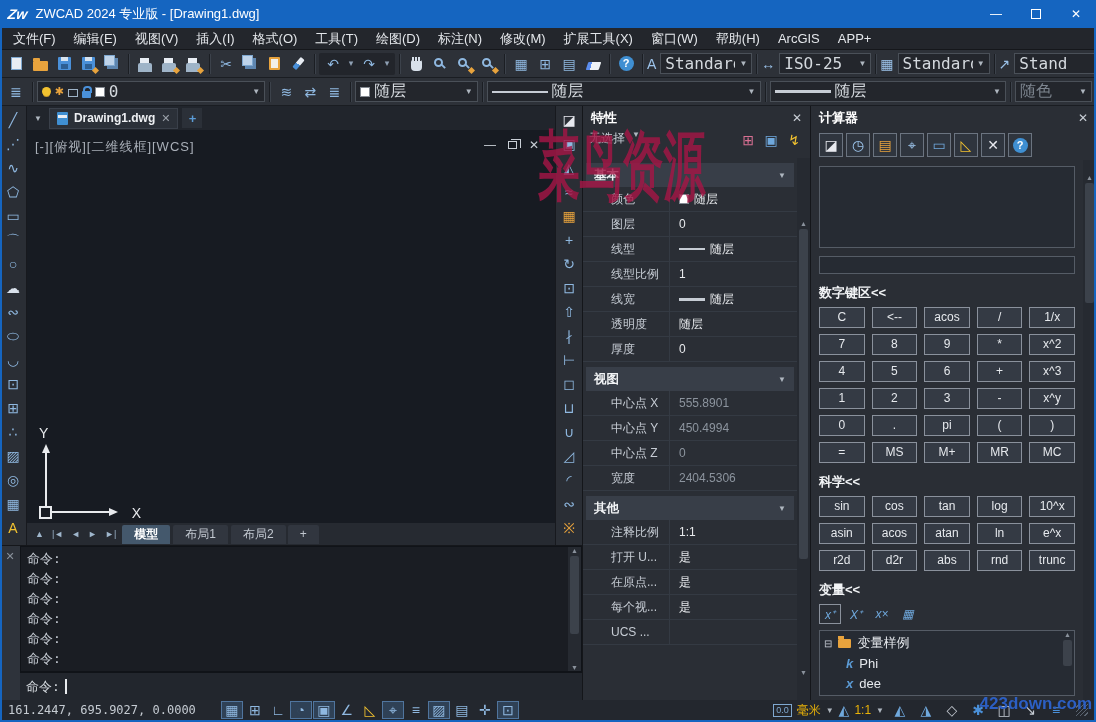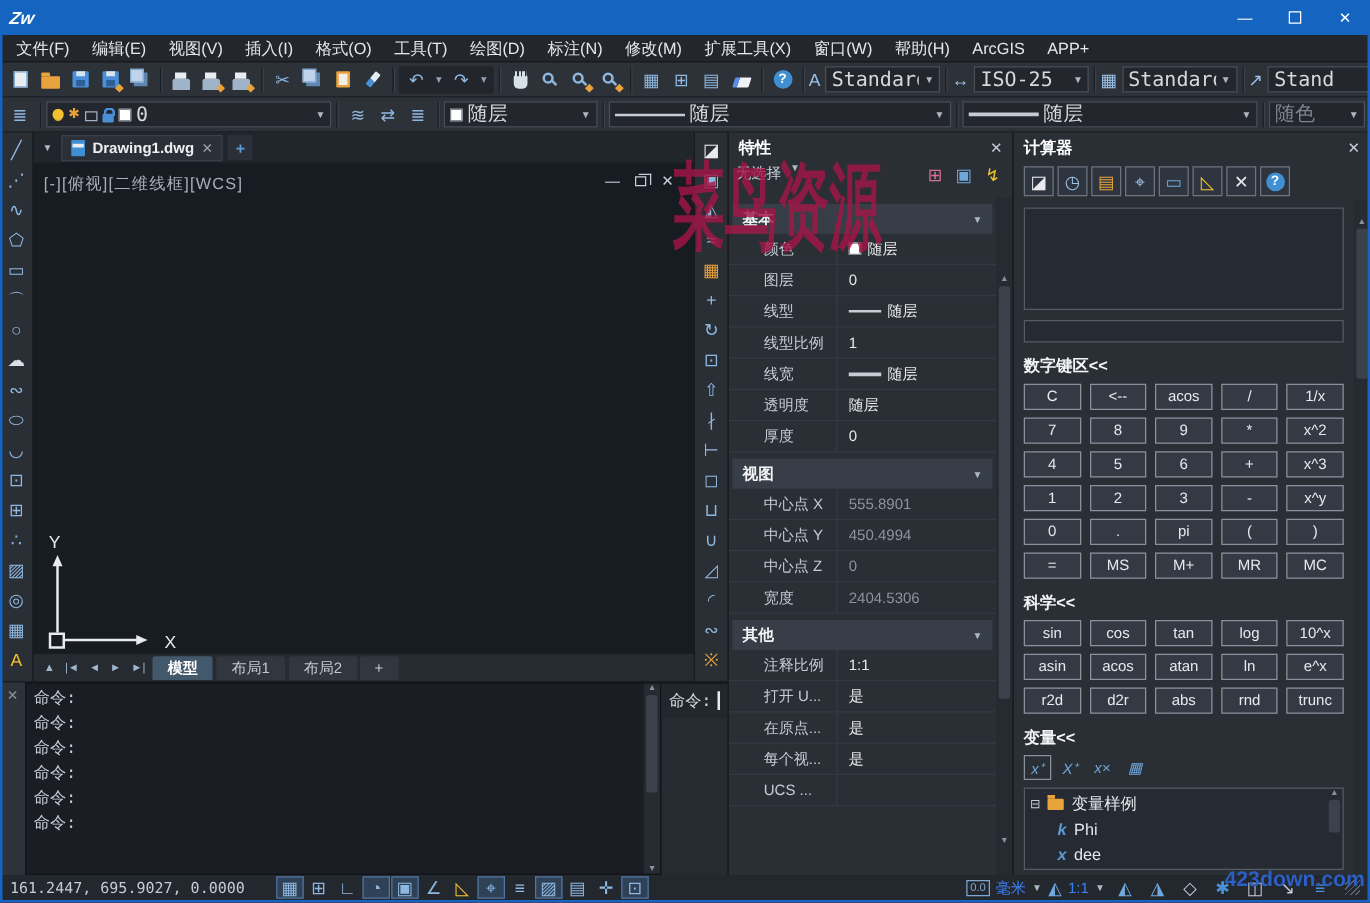--- a/index.html
+++ b/index.html
@@ -97,21 +97,21 @@
   .ucs-label.lx { right:8px; bottom:-2px; }
   
   #layout-bar { height:22px; background:#262A31; display:flex; align-items:center; padding-left:4px; gap:2px; }
   .nav-btn { font-size:9px; color:#9FB6CC; padding:0 4px; }
   .layout-tab { height:19px; padding:0 12px; background:#31363F; color:#C2C8D0; font-size:12px; display:flex; align-items:center; border-radius:2px 2px 0 0; }
   .layout-tab.active { background:#44586C; color:#FFFFFF; font-weight:bold; }
   
   #cmd { height:155px; display:flex; background:#262A31; border-top:1px solid #15171B; }
   #cmd-strip { width:20px; background:#2E333B; }
   .cmd-close { display:block; text-align:center; color:#8A929C; font-size:11px; padding-top:4px; }
-  #cmd-right { flex:1; display:flex; flex-direction:row; }
+  #cmd-right { flex:1; display:flex; flex-direction:column; }
   #cmd-hist-wrap { flex:1; display:flex; background:#1A1D23; border:1px solid #101318; }
   #cmd-history { flex:1; font-family:"DejaVu Sans Mono", monospace; font-size:13px; color:#C6CCD4; padding:2px 6px; }
   .cmd-line { line-height:20px; }
   .scrollcol { width:13px; background:#262A31; display:flex; flex-direction:column; align-items:center; font-size:7px; color:#8A929C; }
   .scroll-thumb { width:9px; background:#3C424B; border-radius:2px; margin:2px 0; }
   #cmd-input { height:28px; display:flex; align-items:center; padding:0 6px; font-family:"DejaVu Sans Mono", monospace; font-size:13px; color:#D4D9DE; background:#22262D; border-top:1px solid #101318; }
   .caret-bar { width:2px; height:15px; background:#E8EAED; margin-left:5px; }
   
   .panel { background:#2A2E35; border-left:1px solid #14161A; display:flex; flex-direction:column; }
   #props { width:228px; }
@@ -152,35 +152,36 @@
   .tree-folder { width:13px; height:9px; background:#E8A33D; position:relative; border-radius:1px; }
   .tree-folder::before { content:""; position:absolute; top:-3px; left:0; width:6px; height:3px; background:#E8A33D; }
   .tree-tag { color:#5B9BD5; font-style:italic; font-weight:bold; font-size:13px; }
   
   #statusbar { height:22px; background:#23272E; border-bottom:2px solid #ec4899; display:flex; align-items:center; padding:0 8px; gap:1px; }
   #coords { font-family:"DejaVu Sans Mono", monospace; font-size:12px; color:#C5CBD2; margin-right:24px; }
   .sb-btn { width:22px; height:18px; display:flex; align-items:center; justify-content:center; font-size:12px; color:#7FA8D0; border:1px solid transparent; }
   .sb-btn.active { background:#2F4156; border-color:#50759E; }
   .sb-right { margin-left:auto; display:flex; align-items:center; gap:5px; }
   .unit-badge { border:1px solid #7FA8D0; color:#7FA8D0; font-size:9px; padding:0 2px; line-height:11px; }
-  .sb-label { font-size:12px; color:#3b82f6; }
+  .sb-label { font-size:12px; color:#eab308; }
   .sb-caret { font-size:8px; color:#AEB6BF; }
   .grip { width:12px; height:12px; background:repeating-linear-gradient(135deg,transparent 0 2px,#5A6470 2px 3px); margin-left:4px; }
   
   #wm-red { position:absolute; left:538px; top:128px; font-size:76px; font-weight:bold; color:rgba(163,22,70,0.82);
     transform:scaleX(0.55); transform-origin:left top; white-space:nowrap; z-index:60; pointer-events:none; line-height:1; }
   #wm-blue { position:absolute; right:4px; bottom:8px; text-align:right; z-index:60; pointer-events:none; }
   #wm-blue .big { font-size:40px; font-weight:bold; font-style:italic; color:#2C5FC4; line-height:0.85; letter-spacing:2px; }
   #wm-blue .small { font-size:17px; font-weight:bold; color:#2C5FC4; }
 </style>
 </head>
 <body>
 
 <div id="titlebar">
   <span class="logo">Zw</span>
+  <span class="win-title">ZWCAD 2024 专业版 - [Drawing1.dwg]</span>
   <div class="win-ctrls">
     <span class="win-btn">—</span>
     <span class="win-btn">
         <span class="box-restore"></span>
       </span>
     <span class="win-btn">✕</span>
   </div>
 </div>
 
 <div id="menubar">

